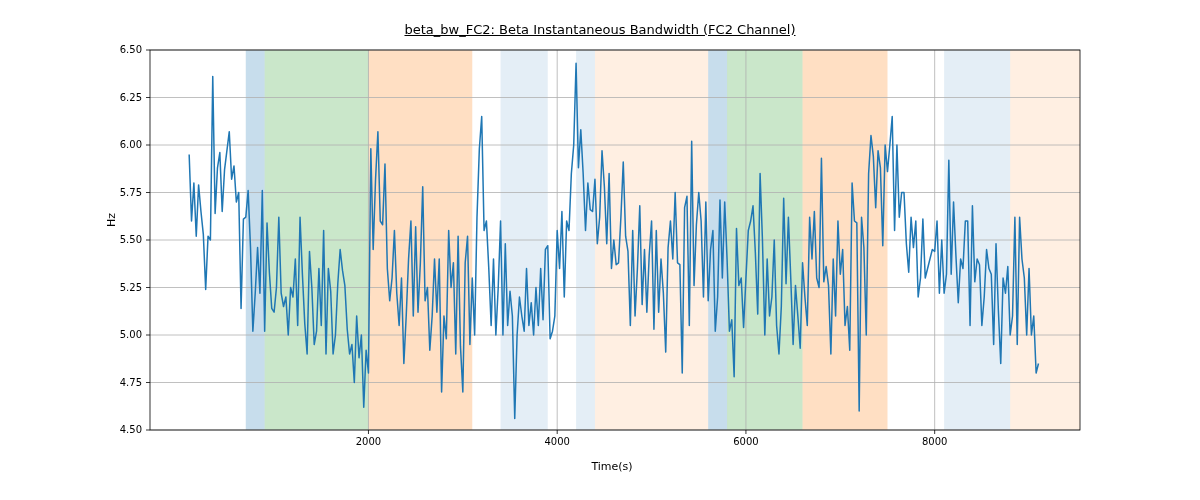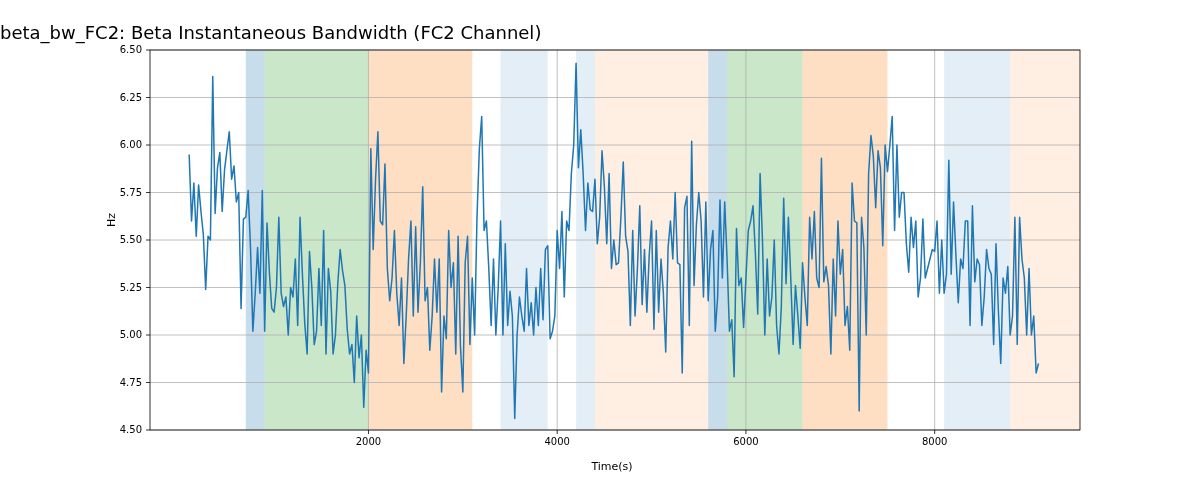--- a/index.html
+++ b/index.html
@@ -14,23 +14,24 @@
   }
   .fig {
     position: relative;
     width: 1200px;
     height: 500px;
   }
   .title {
     position: absolute;
     left: 0;
     width: 100%;
-    text-align: left;
-    font-size: 18px;
+    text-align: center;
+    font-size: 13px;
     top: 22px;
+    text-decoration: underline;
   }
   .axes {
     position: absolute;
     left: 150px;
     top: 50px;
     width: 930px;
     height: 380px;
     background: #ffffff;
   }
   svg.plot {

